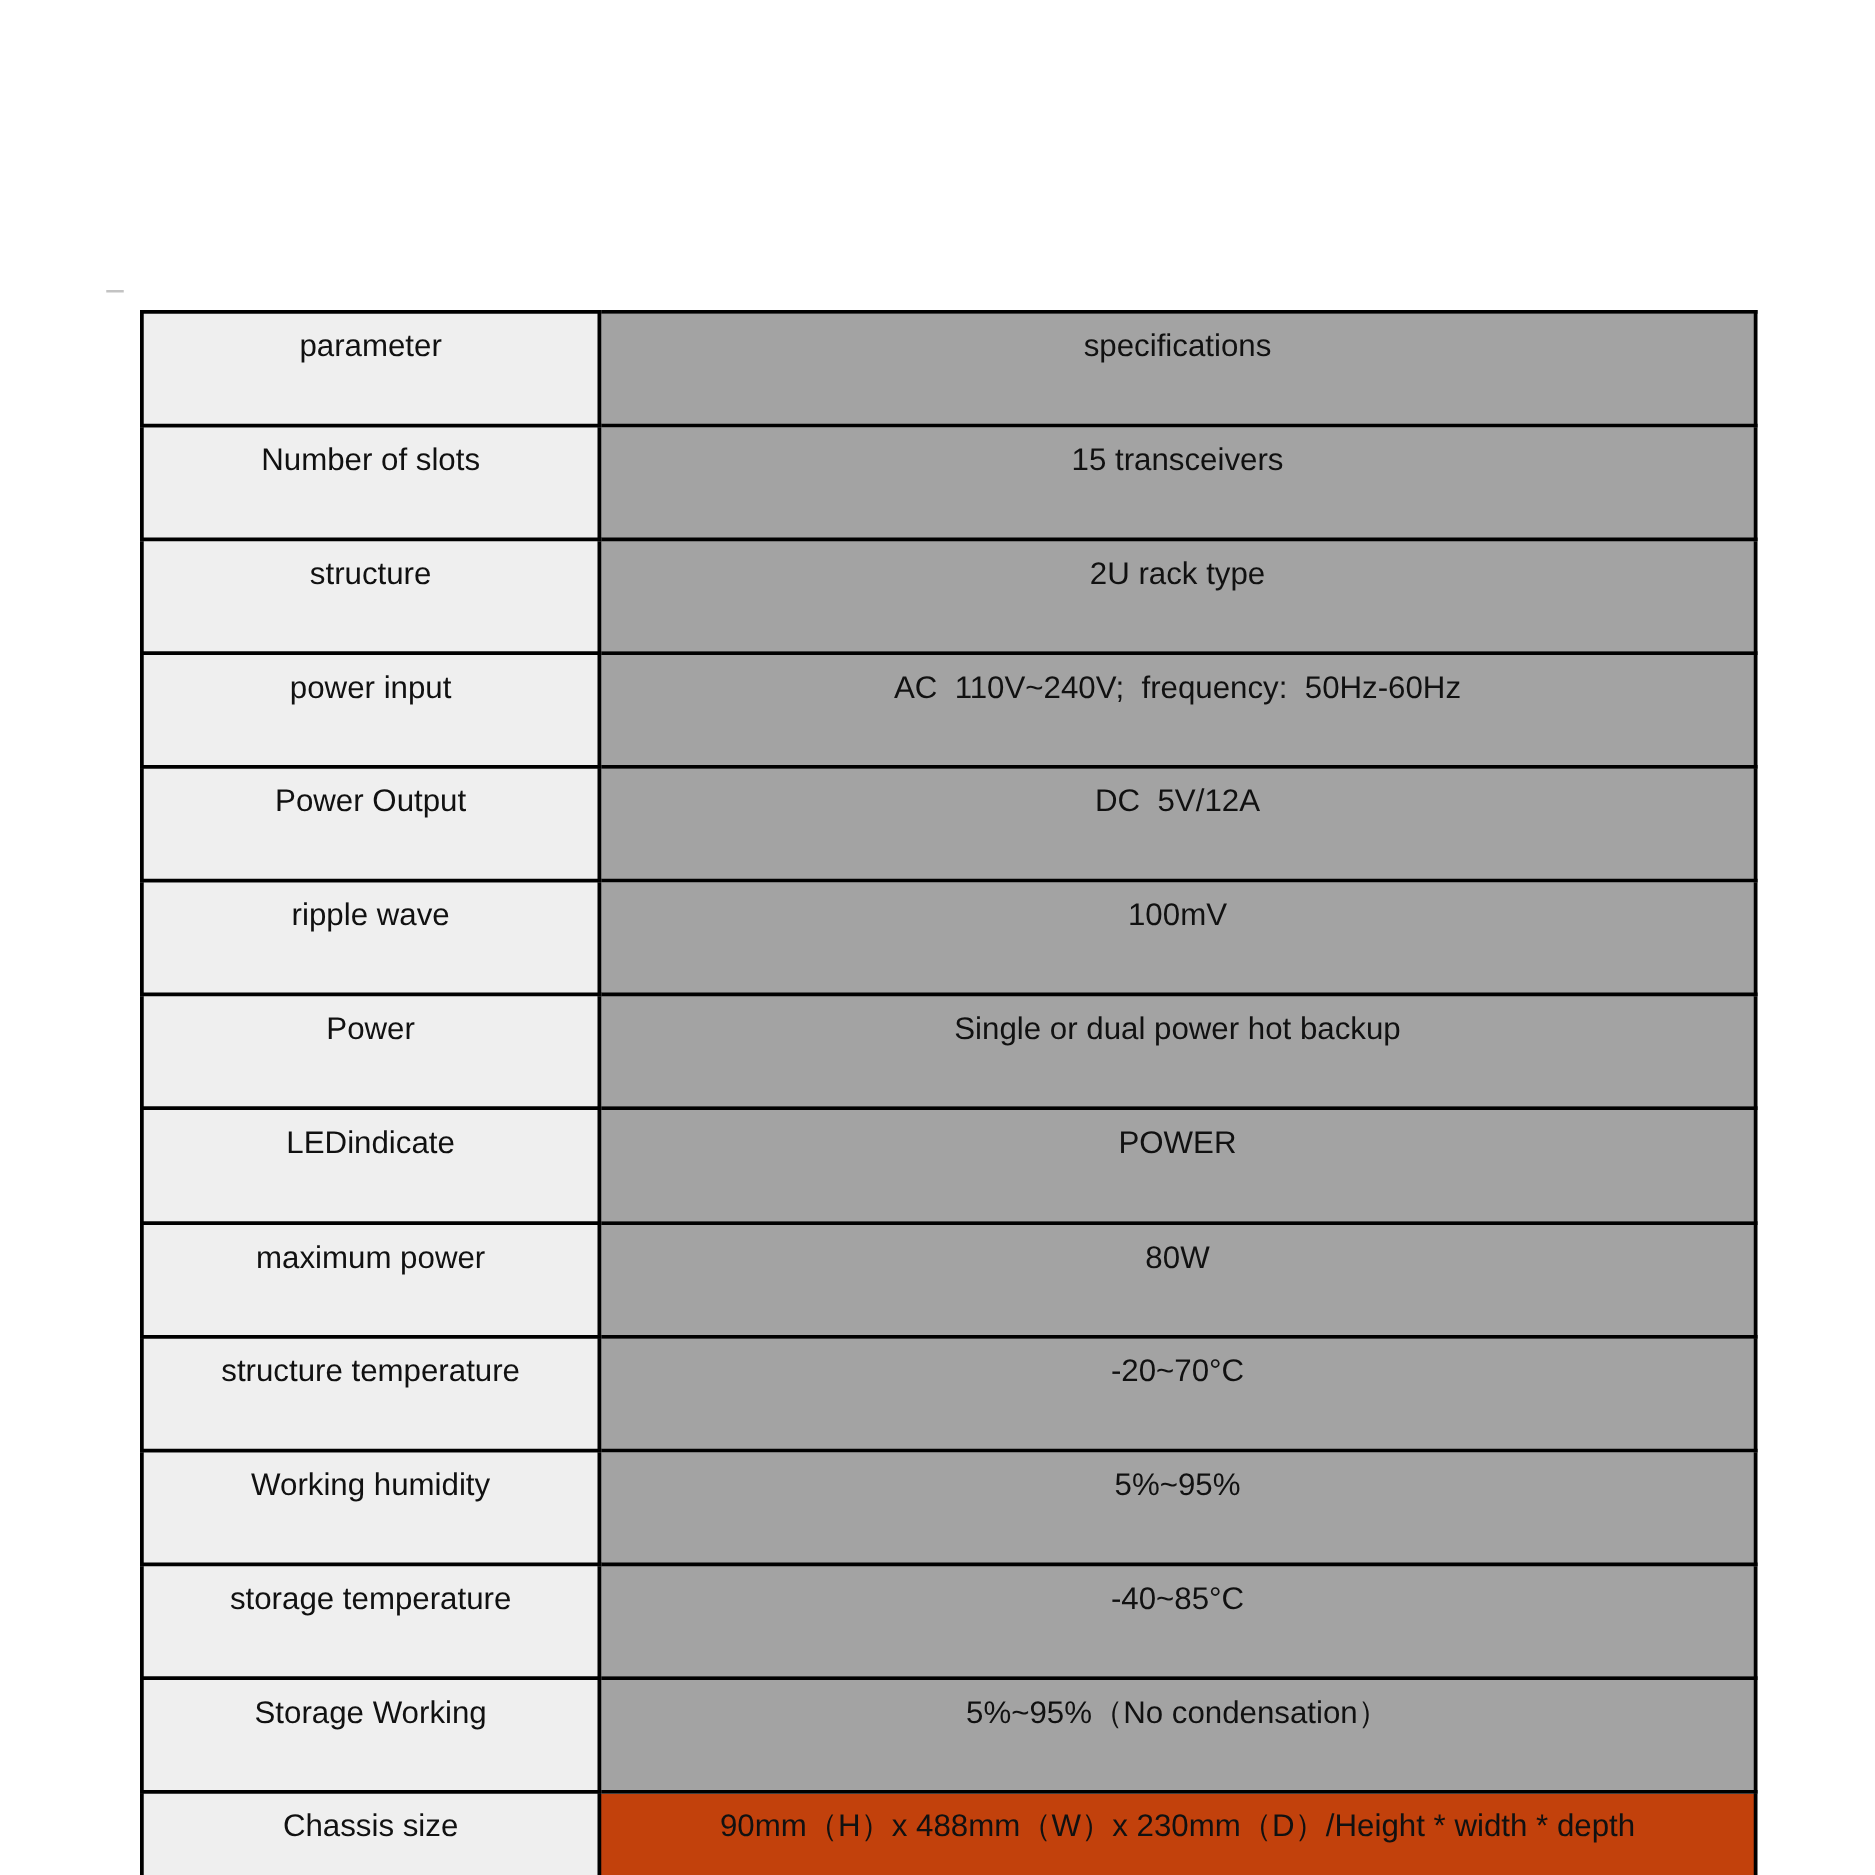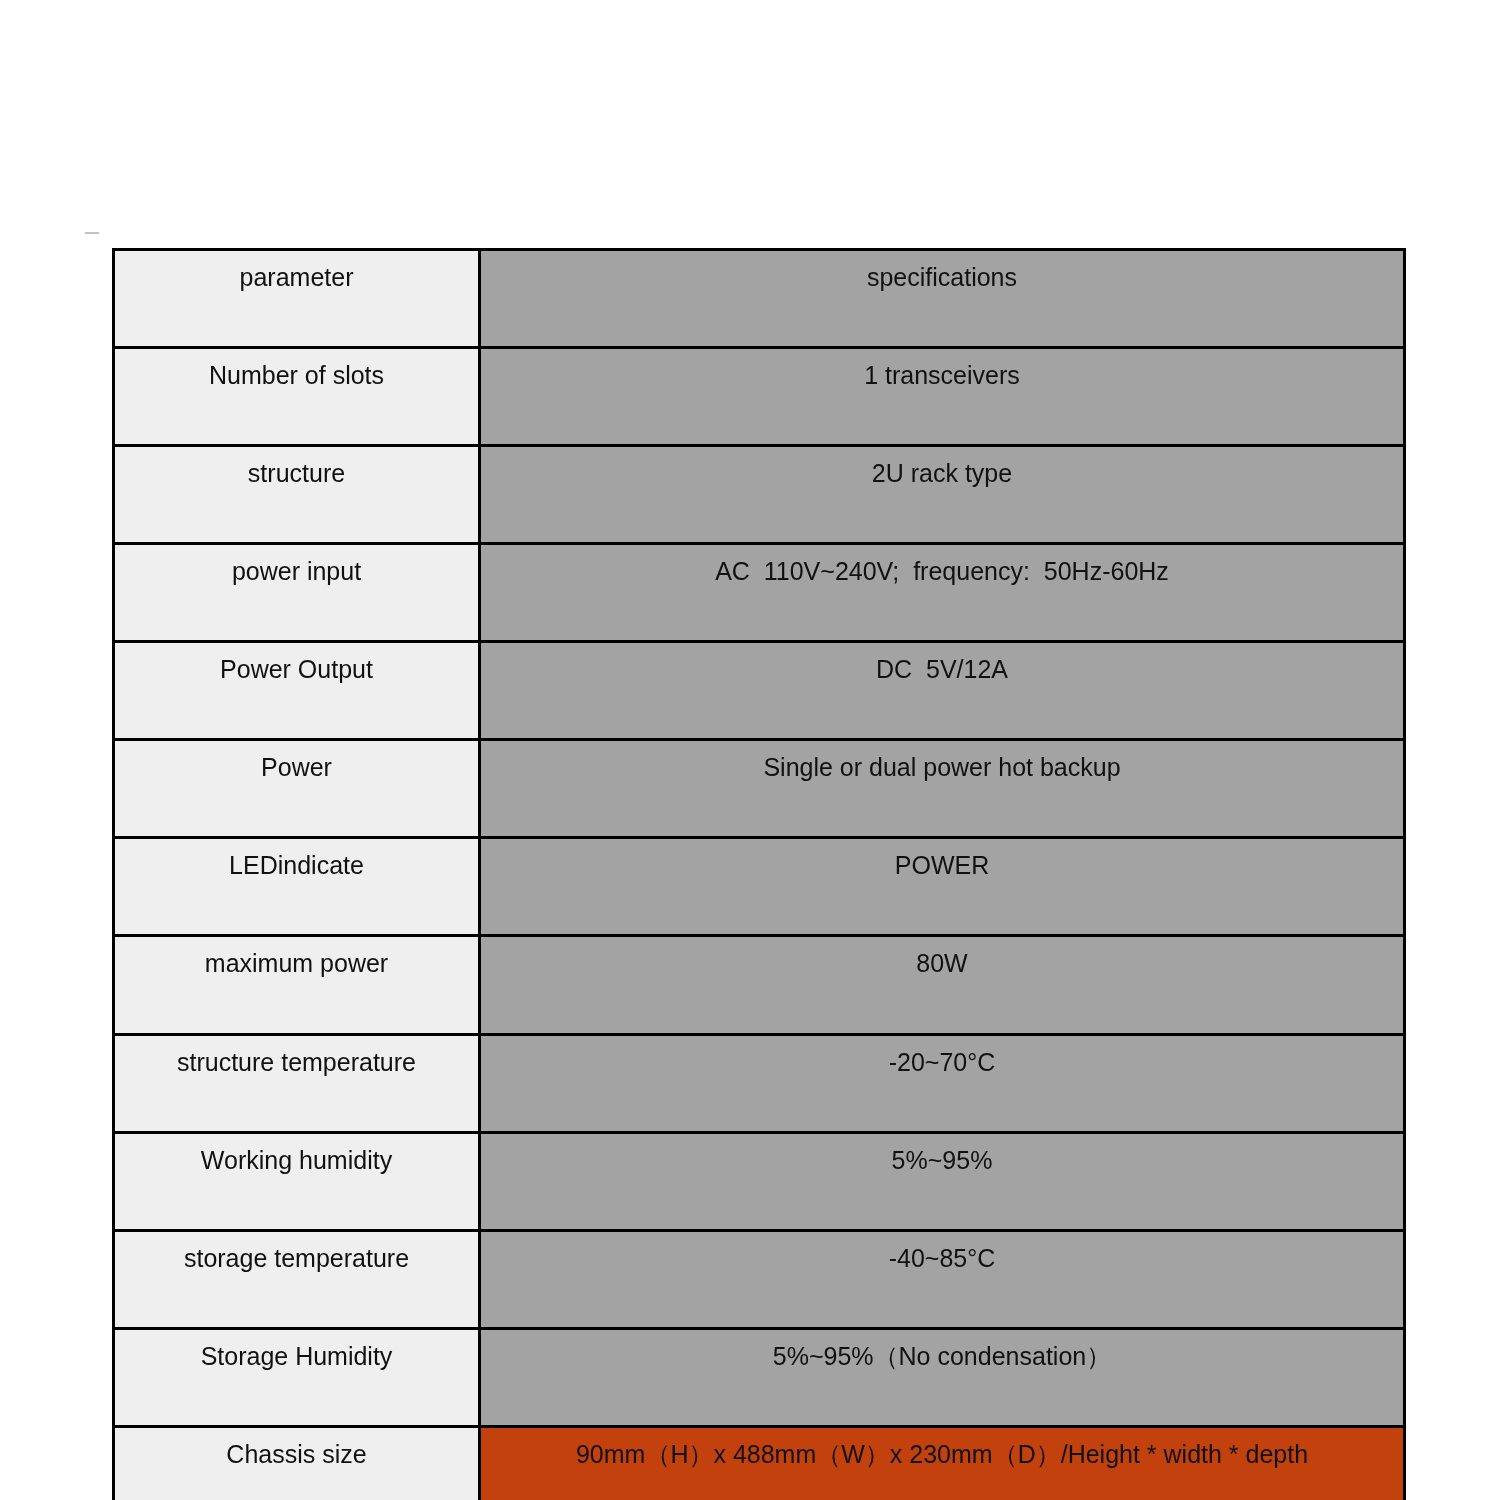--- a/index.html
+++ b/index.html
@@ -67,33 +67,37 @@
 
 <table class="spec-table">
   <tbody>
     <tr>
       <td class="param-cell">parameter</td>
       <td class="spec-cell">specifications</td>
     </tr>
 
   <tr>
         <td class="param-cell">Number of slots</td>
-        <td class="spec-cell">1 transceivers</td>
+        <td class="spec-cell">15 transceivers</td>
       </tr>
       <tr>
         <td class="param-cell">structure</td>
         <td class="spec-cell">2U rack type</td>
       </tr>
       <tr>
         <td class="param-cell">power input</td>
         <td class="spec-cell">AC  110V~240V;  frequency:  50Hz-60Hz</td>
       </tr>
       <tr>
         <td class="param-cell">Power Output</td>
         <td class="spec-cell">DC  5V/12A</td>
+      </tr>
+      <tr>
+        <td class="param-cell">ripple wave</td>
+        <td class="spec-cell">100mV</td>
       </tr>
       <tr>
         <td class="param-cell">Power</td>
         <td class="spec-cell">Single or dual power hot backup</td>
       </tr>
       <tr>
         <td class="param-cell"><span class="squiggle">LEDindicate</span></td>
         <td class="spec-cell">POWER</td>
       </tr>
       <tr>
@@ -106,21 +110,21 @@
       </tr>
       <tr>
         <td class="param-cell">Working humidity</td>
         <td class="spec-cell">5%~95%</td>
       </tr>
       <tr>
         <td class="param-cell">storage temperature</td>
         <td class="spec-cell">-40~85°C</td>
       </tr>
       <tr>
-        <td class="param-cell">Storage Humidity</td>
+        <td class="param-cell">Storage Working</td>
         <td class="spec-cell">5%~95%（No condensation）</td>
       </tr>
       <tr class="highlight-row">
         <td class="param-cell">Chassis size</td>
         <td class="spec-cell">90mm（H）x 488mm（W）x 230mm（D）/Height * width * depth</td>
       </tr>
     </tbody>
 </table>
 
 </body></html>

